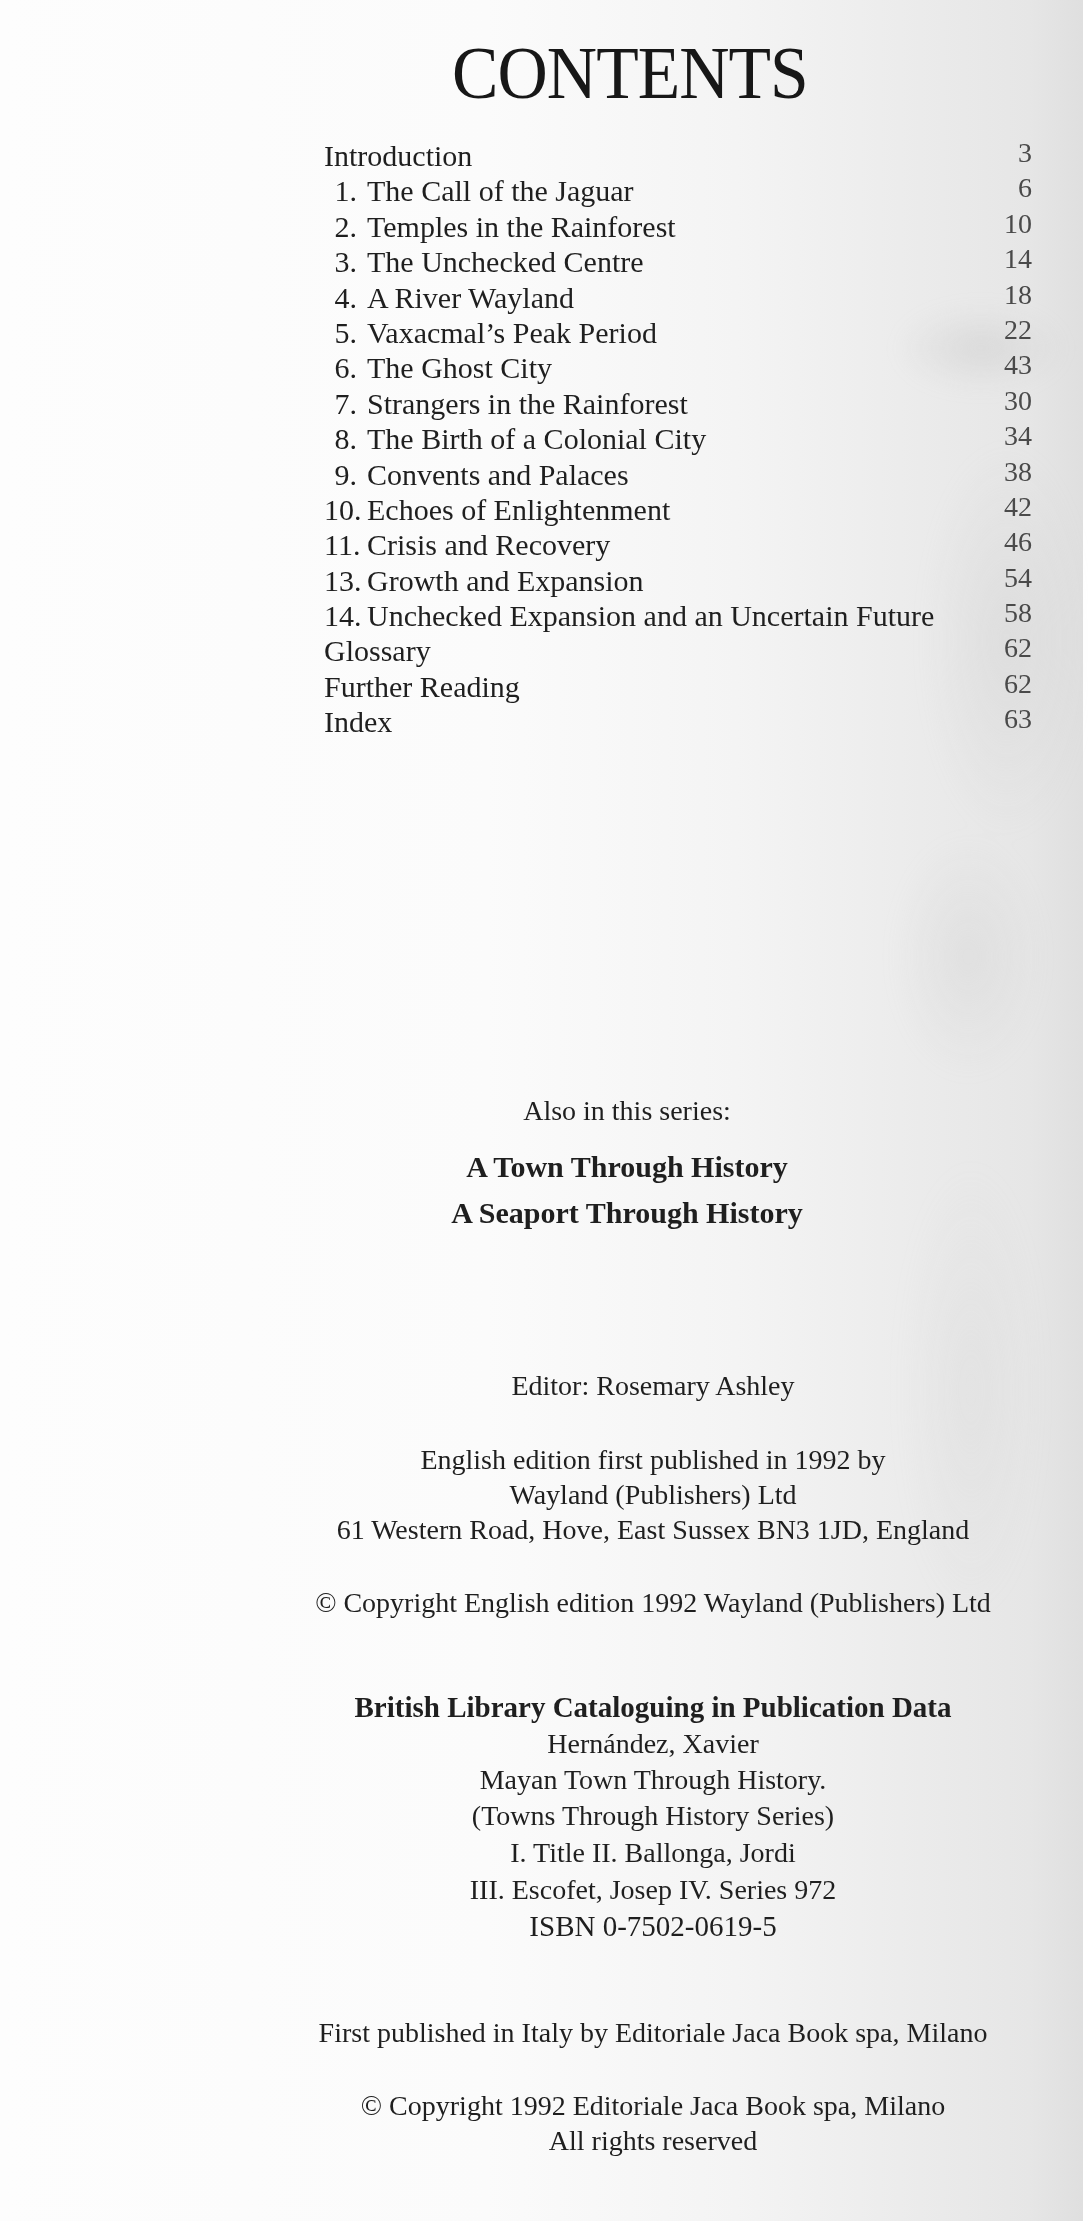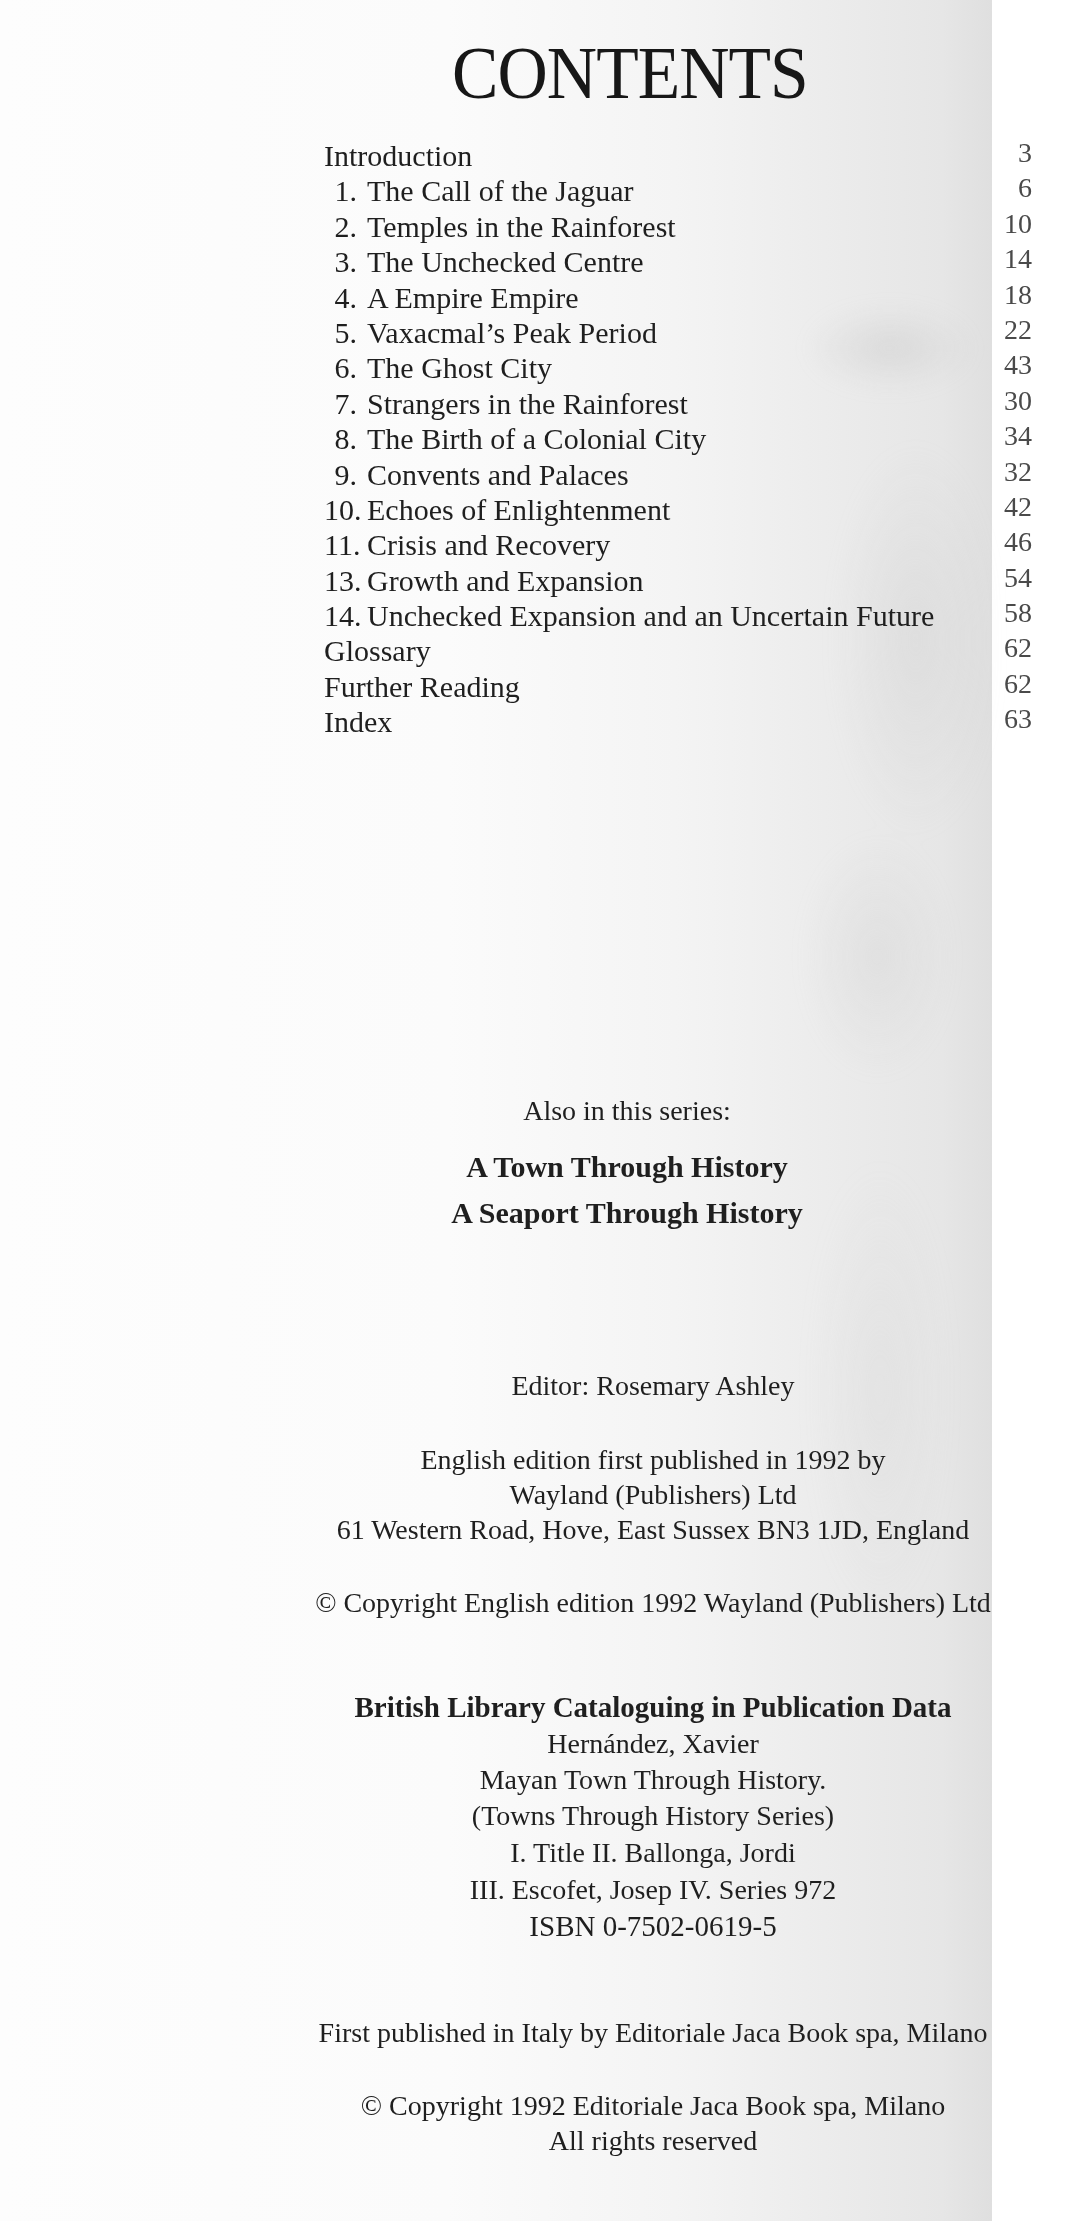--- a/index.html
+++ b/index.html
@@ -1,18 +1,18 @@
 <!DOCTYPE html>
 <html><head>
 <meta charset="utf-8">
 <style>
   html,body{margin:0;padding:0;}
   body{width:1088px;height:2221px;overflow:hidden;
        font-family:"Liberation Serif","DejaVu Serif",serif;}
-  .scan{position:relative;width:992px;height:2221px;
+  .scan{position:relative;width:1083px;height:2221px;
         background:linear-gradient(90deg,#fdfdfd 0%,#fbfbfb 45%,#f4f4f4 68%,#ebebeb 85%,#e6e6e6 95%,#dfdfdf 100%);
         color:#1f1f1f;}
   
   .ghost{position:absolute;right:0;top:285px;width:255px;height:790px;
          background:
            radial-gradient(ellipse 120px 60px at 60% 8%, rgba(190,190,190,.35), transparent 70%),
            radial-gradient(ellipse 110px 260px at 70% 45%, rgba(200,200,200,.30), transparent 75%),
            radial-gradient(ellipse 100px 160px at 55% 85%, rgba(198,198,198,.25), transparent 75%);
          filter:blur(10px);}
   .ghost2{position:absolute;right:40px;top:1080px;width:180px;height:620px;
@@ -39,26 +39,26 @@
   <div class="ghost"></div>
   <div class="ghost2"></div>
 
   <div class="title">CONTENTS</div>
 
   <div class="toc">
     <div class="toc-row"><span class="num"></span><span class="lab">Introduction</span><span class="pg">3</span></div>
     <div class="toc-row"><span class="num">1.</span><span class="lab">The Call of the Jaguar</span><span class="pg">6</span></div>
     <div class="toc-row"><span class="num">2.</span><span class="lab">Temples in the Rainforest</span><span class="pg">10</span></div>
     <div class="toc-row"><span class="num">3.</span><span class="lab">The Unchecked Centre</span><span class="pg">14</span></div>
-    <div class="toc-row"><span class="num">4.</span><span class="lab">A Empire Empire</span><span class="pg">18</span></div>
+    <div class="toc-row"><span class="num">4.</span><span class="lab">A River Wayland</span><span class="pg">18</span></div>
     <div class="toc-row"><span class="num">5.</span><span class="lab">Vaxacmal’s Peak Period</span><span class="pg">22</span></div>
     <div class="toc-row"><span class="num">6.</span><span class="lab">The Ghost City</span><span class="pg">43</span></div>
     <div class="toc-row"><span class="num">7.</span><span class="lab">Strangers in the Rainforest</span><span class="pg">30</span></div>
     <div class="toc-row"><span class="num">8.</span><span class="lab">The Birth of a Colonial City</span><span class="pg">34</span></div>
-    <div class="toc-row"><span class="num">9.</span><span class="lab">Convents and Palaces</span><span class="pg">32</span></div>
+    <div class="toc-row"><span class="num">9.</span><span class="lab">Convents and Palaces</span><span class="pg">38</span></div>
     <div class="toc-row"><span class="num">10.</span><span class="lab">Echoes of Enlightenment</span><span class="pg">42</span></div>
     <div class="toc-row"><span class="num">11.</span><span class="lab">Crisis and Recovery</span><span class="pg">46</span></div>
     <div class="toc-row"><span class="num">13.</span><span class="lab">Growth and Expansion</span><span class="pg">54</span></div>
     <div class="toc-row"><span class="num">14.</span><span class="lab">Unchecked Expansion and an Uncertain Future</span><span class="pg">58</span></div>
     <div class="toc-row"><span class="num"></span><span class="lab">Glossary</span><span class="pg">62</span></div>
     <div class="toc-row"><span class="num"></span><span class="lab">Further Reading</span><span class="pg">62</span></div>
     <div class="toc-row"><span class="num"></span><span class="lab">Index</span><span class="pg">63</span></div>
   </div>
 
   <div class="sline" style="top:1095px;">Also in this series:</div>

